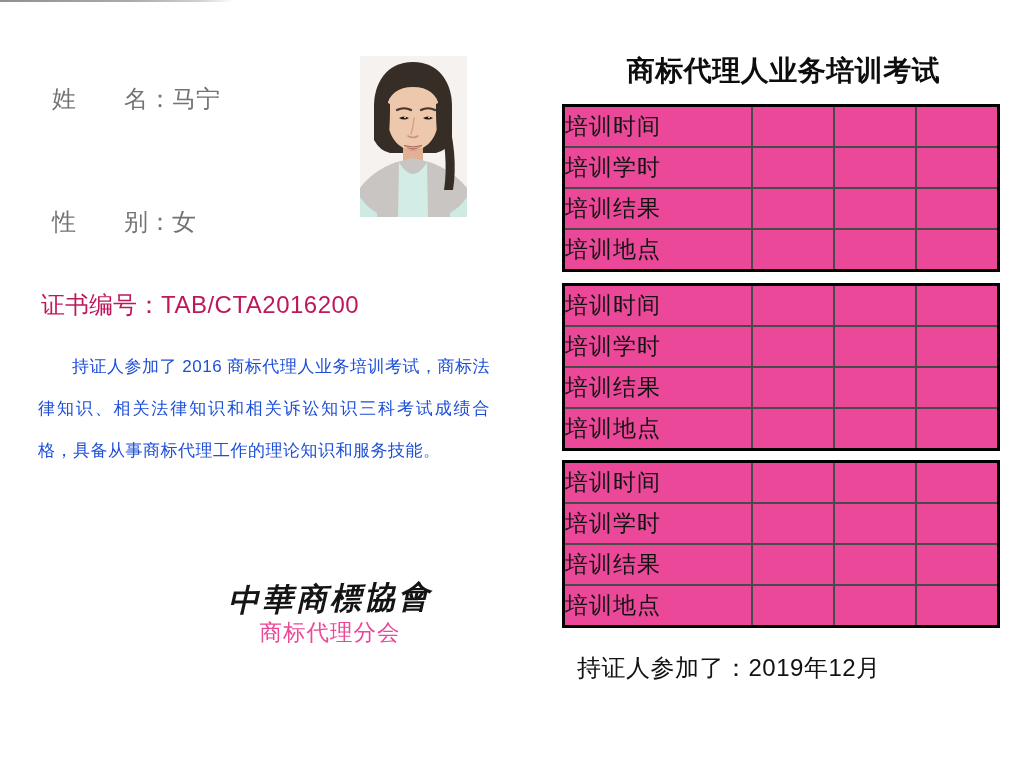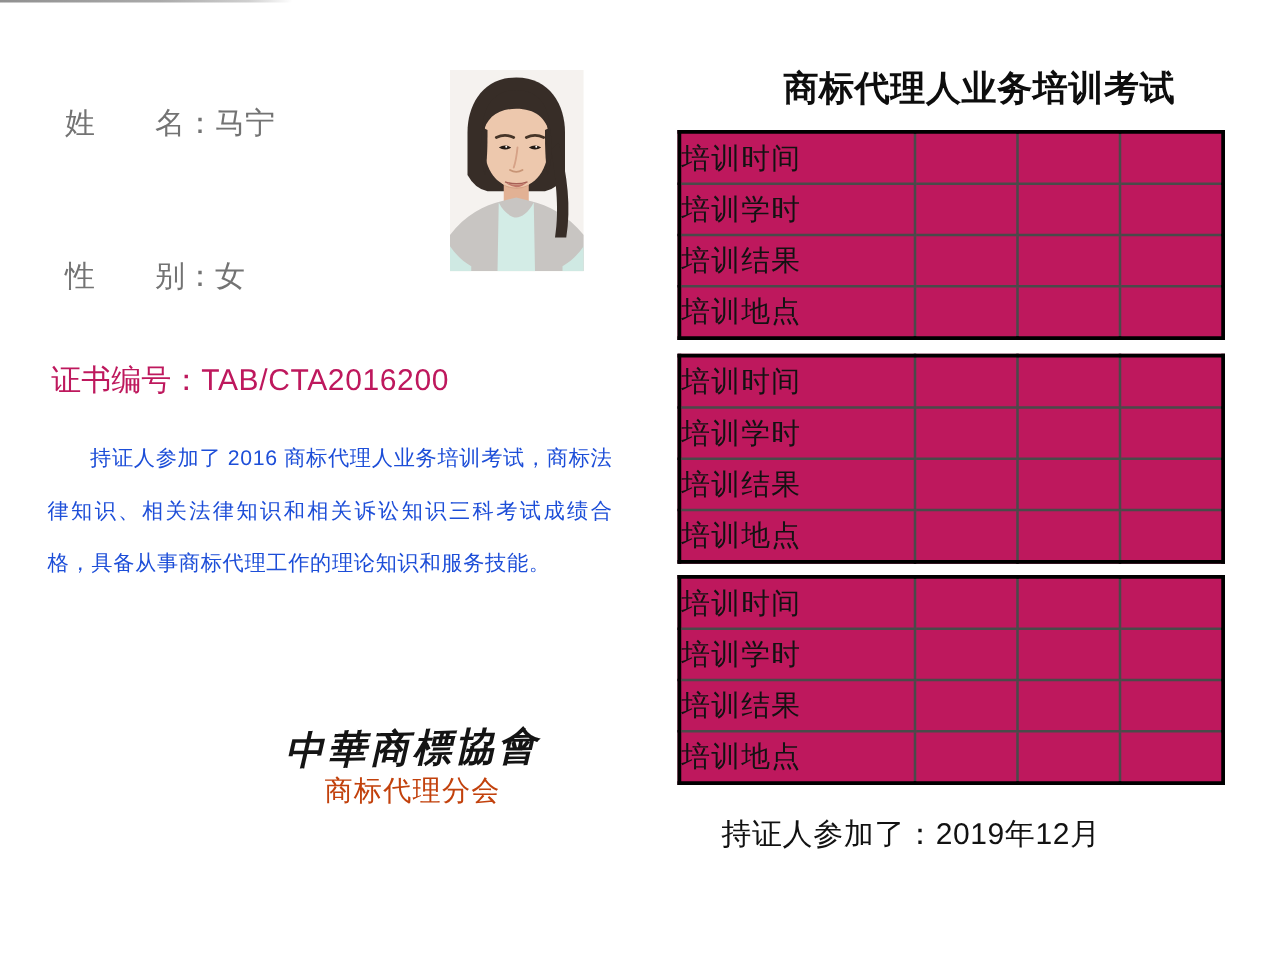--- a/index.html
+++ b/index.html
@@ -43,44 +43,44 @@
   .seal-script{
     display:block;
     font-family:"Liberation Serif", serif;
     font-style:italic;font-weight:bold;
     font-size:31px;line-height:38px;letter-spacing:3px;
     transform:rotate(-1.2deg);
     color:#141414;
   }
   .seal-branch{
     display:block;margin-top:2px;
-    font-size:22.5px;line-height:26px;letter-spacing:1px;color:#c2410c;
+    font-size:22.5px;line-height:26px;letter-spacing:1px;color:#ec4899;
   }
   .issue-date{
     display:block;margin-top:6px;
     font-family:"Liberation Serif", serif;
     font-size:28px;line-height:32px;color:#111;
   }
 
   
   .photo{left:360px;top:56px;width:107px;height:161px;}
   .photo svg{display:block;}
 
   
   .record-title{
     left:563px;top:52px;width:441px;
     text-align:center;font-size:28px;font-weight:bold;
     letter-spacing:0.5px;color:#0d0d0d;
   }
 
   table.rec-table{
-    position:absolute;left:542px;
+    position:absolute;left:562px;
     border-collapse:collapse;table-layout:fixed;
     border:3px solid #000000;
-    background:#be185d;
+    background:#ec4899;
   }
   table.rec-table td{
     border:2px solid #4a4a4a;
     height:39px;padding:0;
   }
   td.row-label{
     width:186px;padding-left:9px;
     font-family:"Liberation Serif", serif;
     font-size:23px;color:#121212;letter-spacing:1px;
   }

